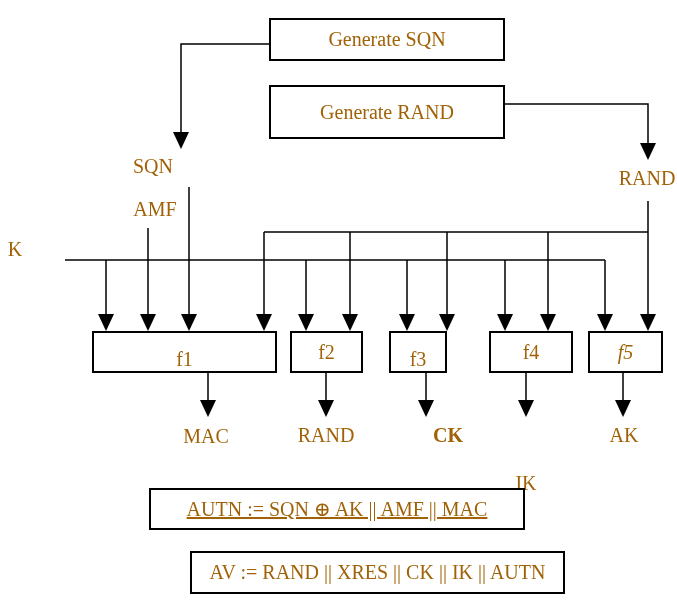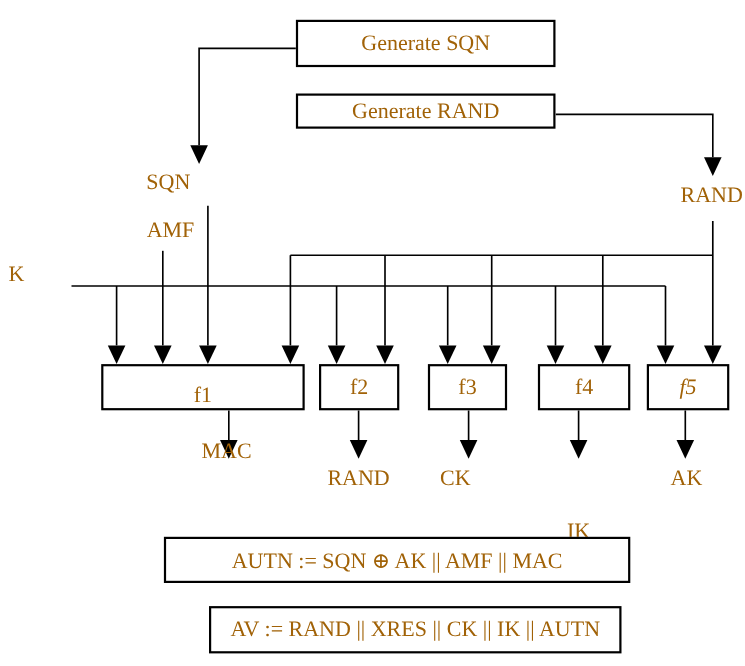--- a/index.html
+++ b/index.html
@@ -35,38 +35,38 @@
   }
   .lbl {
     position: absolute;
     font-size: 20px;
     text-align: center;
     white-space: nowrap;
     line-height: 1;
   }
   
   .gen-sqn  { left: 269px; top: 18px;  width: 236px; height: 43px; }
-  .gen-rand { left: 269px; top: 85px;  width: 236px; height: 32px; }
+  .gen-rand { left: 269px; top: 85px;  width: 236px; height: 54px; }
   
   .f1 { left: 92px;  top: 331px; width: 185px; height: 42px; align-items: flex-end; }
   .f2 { left: 290px; top: 331px; width: 73px;  height: 42px; }
-  .f3 { left: 389px; top: 331px; width: 72px;  height: 42px; }
+  .f3 { left: 389px; top: 331px; width: 58px;  height: 42px; align-items: flex-end; }
   .f4 { left: 489px; top: 331px; width: 84px;  height: 42px; }
   .f5 { left: 588px; top: 331px; width: 75px;  height: 42px; font-style: italic; }
   
-  .autn { left: 149px; top: 488px; width: 424px; height: 42px; }
+  .autn { left: 149px; top: 488px; width: 376px; height: 42px; text-decoration: underline; }
   .av   { left: 190px; top: 551px; width: 375px; height: 43px; }
   
   .sqn-lbl  { left: 123px; top: 156px; width: 60px; font-family: Liberation Serif, serif; }
   .rand-lbl { left: 615px; top: 168px; width: 64px; }
   .amf-lbl  { left: 125px; top: 199px; width: 60px; }
   .k-lbl    { left: 0px;   top: 239px; width: 30px; }
-  .mac-lbl  { left: 166px; top: 400px; width: 80px; }
+  .mac-lbl  { left: 166px; top: 426px; width: 80px; }
   .xres-lbl { left: 286px; top: 425px; width: 80px; }
-  .ck-lbl   { left: 374px; top: 425px; width: 80px; }
+  .ck-lbl   { left: 408px; top: 425px; width: 80px; font-weight: bold; }
   .ik-lbl   { left: 486px; top: 425px; width: 80px; margin-top: 48px; }
   .ak-lbl   { left: 584px; top: 425px; width: 80px; }
 </style>
 </head>
 <body>
 
 <div id="canvas">
 
   <svg id="wires" width="677" height="605" viewBox="0 0 677 605" fill="none" stroke="#000000" stroke-width="1.5">
 

